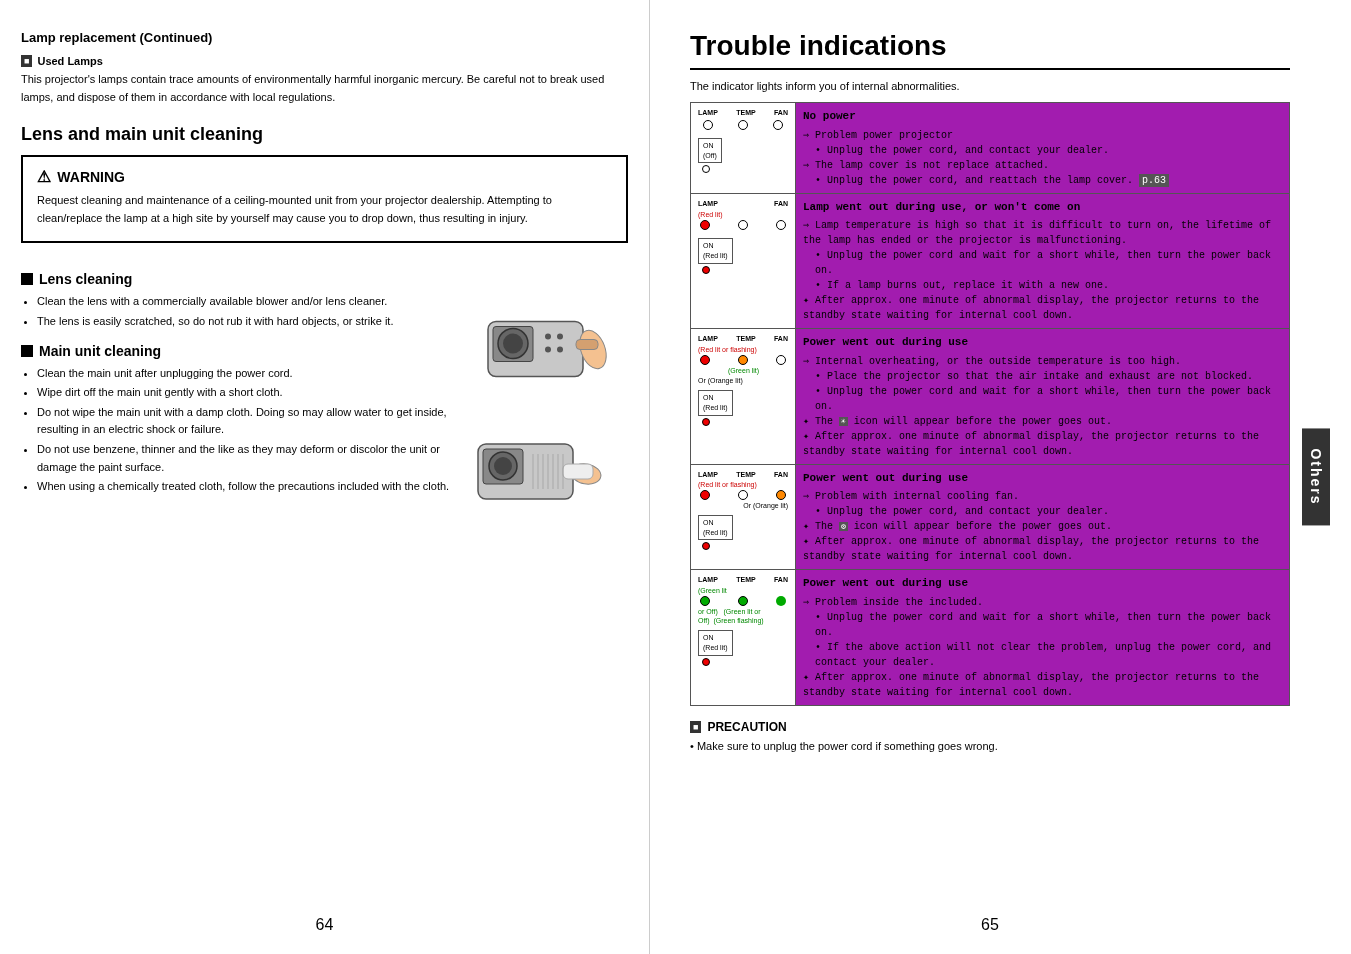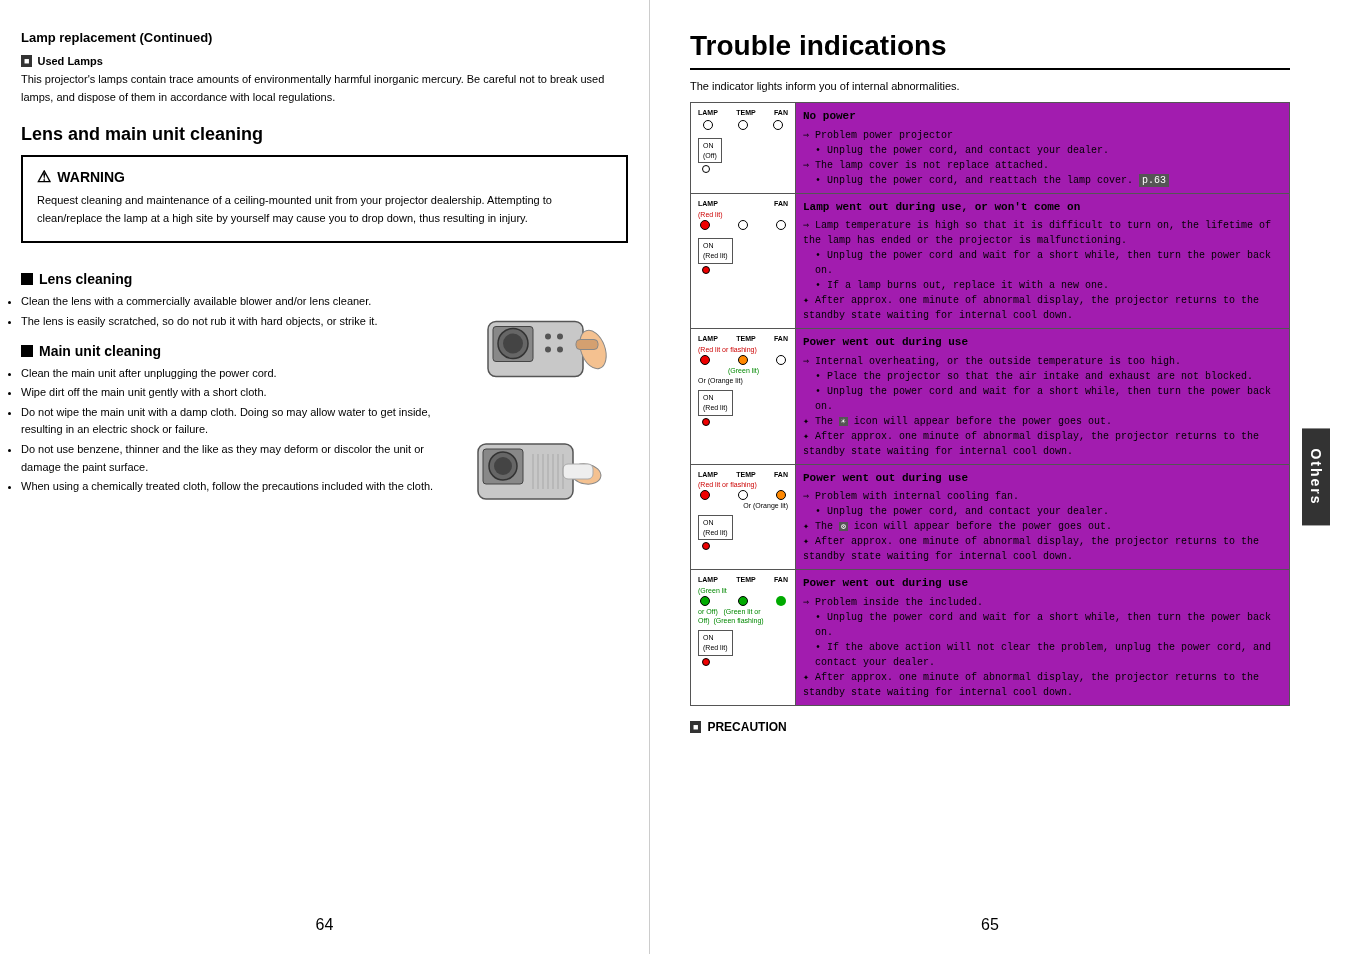--- a/index.html
+++ b/index.html
@@ -78,20 +78,21 @@
 
     .black-square {
       display: inline-block;
       width: 12px;
       height: 12px;
       background: #000;
       flex-shrink: 0;
     }
 
     ul.body-list {
+      margin-left: 16px;
       list-style: disc;
       line-height: 1.6;
     }
 
     ul.body-list li {
       margin-bottom: 2px;
     }
 
     p.body-text {
       line-height: 1.6;
@@ -466,18 +467,19 @@
       </tr>
 
     </tbody>
   </table>
 
   <div class="precaution-box">
     <div class="precaution-header">
       <span style="background:#333;color:#fff;font-size:9px;padding:1px 3px;">■</span>
       <span>PRECAUTION</span>
     </div>
+    <p class="body-text">• <span>Make sure to unplug the power cord if something goes wrong.</span></p>
   </div>
 
   <div class="others-tab">Others</div>
 
   <div class="page-number page-number-right">65</div>
 </div>
 
 </body></html>

